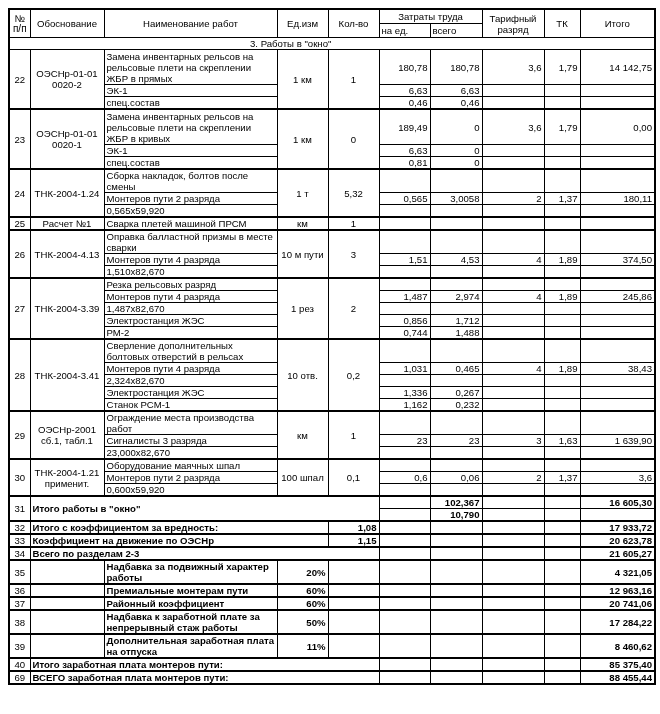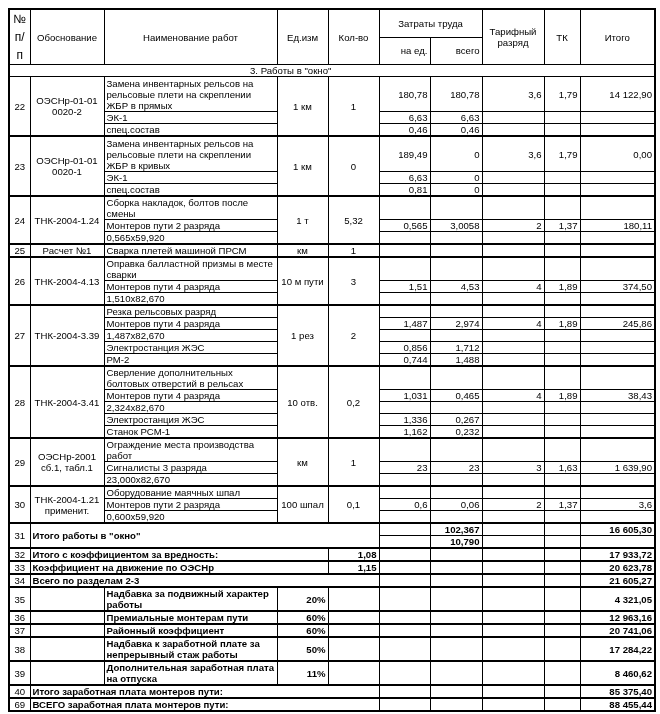--- a/index.html
+++ b/index.html
@@ -1,21 +1,21 @@
 <!DOCTYPE html>
 <html><head>
 <meta charset="utf-8">
 <style>
   html, body { margin:0; padding:0; background:#ffffff; }
   body { width:660px; height:714px; position:relative; overflow:hidden; font-family:"Liberation Sans", sans-serif; color:#000; }
   table.sheet { position:absolute; left:8px; top:8px; border-collapse:collapse; table-layout:fixed; width:646px; border:2px solid #000; font-size:9.6px; }
   table.sheet td { border:1px solid #000; padding:0 2px; line-height:11px; overflow:hidden; white-space:nowrap; vertical-align:middle; }
   .c { text-align:center; }
   .r { text-align:right; }
-  .l { text-align:right; }
+  .l { text-align:left; }
   .b { font-weight:bold; }
   .thick-b { border-bottom:2px solid #000 !important; }
   .wrap { white-space:normal !important; }
   .hdr td { height:13px; }
   tr.h12 td { height:11px; }
 </style>
 </head>
 <body>
 
 <table class="sheet">
@@ -27,21 +27,21 @@
       <col style="width:51px">
     <col style="width:51px">
       <col style="width:52px">
       <col style="width:62px">
       <col style="width:36px">
       <col style="width:75px">
   </colgroup>
   <tbody>
 
     <tr class="hdr">
-      <td rowspan="2" class="c wrap" style="font-size:12px;line-height:18px">№ п/п</td>
+      <td rowspan="2" class="c wrap" style="font-size:10px;line-height:10px">№ п/п</td>
       <td rowspan="2" class="c">Обоснование</td>
       <td rowspan="2" class="c">Наименование работ</td>
       <td rowspan="2" class="c">Ед.изм</td>
       <td rowspan="2" class="c">Кол-во</td>
       <td colspan="2" class="c">Затраты труда</td>
       <td rowspan="2" class="c wrap">Тарифный разряд</td>
       <td rowspan="2" class="c">ТК</td>
       <td rowspan="2" class="c">Итого</td>
     </tr>
     <tr class="hdr">
@@ -55,21 +55,21 @@
     <tr>
       <td rowspan="3" class="c thick-b">22</td>
       <td rowspan="3" class="c wrap thick-b">ОЭСНр-01-01 0020-2</td>
       <td class="wrap" style="height:34px">Замена инвентарных рельсов на рельсовые плети на скреплении ЖБР в прямых</td>
       <td rowspan="3" class="c thick-b">1 км</td>
       <td rowspan="3" class="c thick-b">1</td>
       <td class="r">180,78</td>
       <td class="r">180,78</td>
       <td class="r">3,6</td>
       <td class="r">1,79</td>
-      <td class="r">14 122,90</td>
+      <td class="r">14 142,75</td>
     </tr>
     <tr class="h12">
         <td>ЭК-1</td>
         <td class="r">6,63</td>
         <td class="r">6,63</td>
         <td></td>
         <td></td>
         <td></td>
       </tr>
     <tr class="h12 thick-b">

